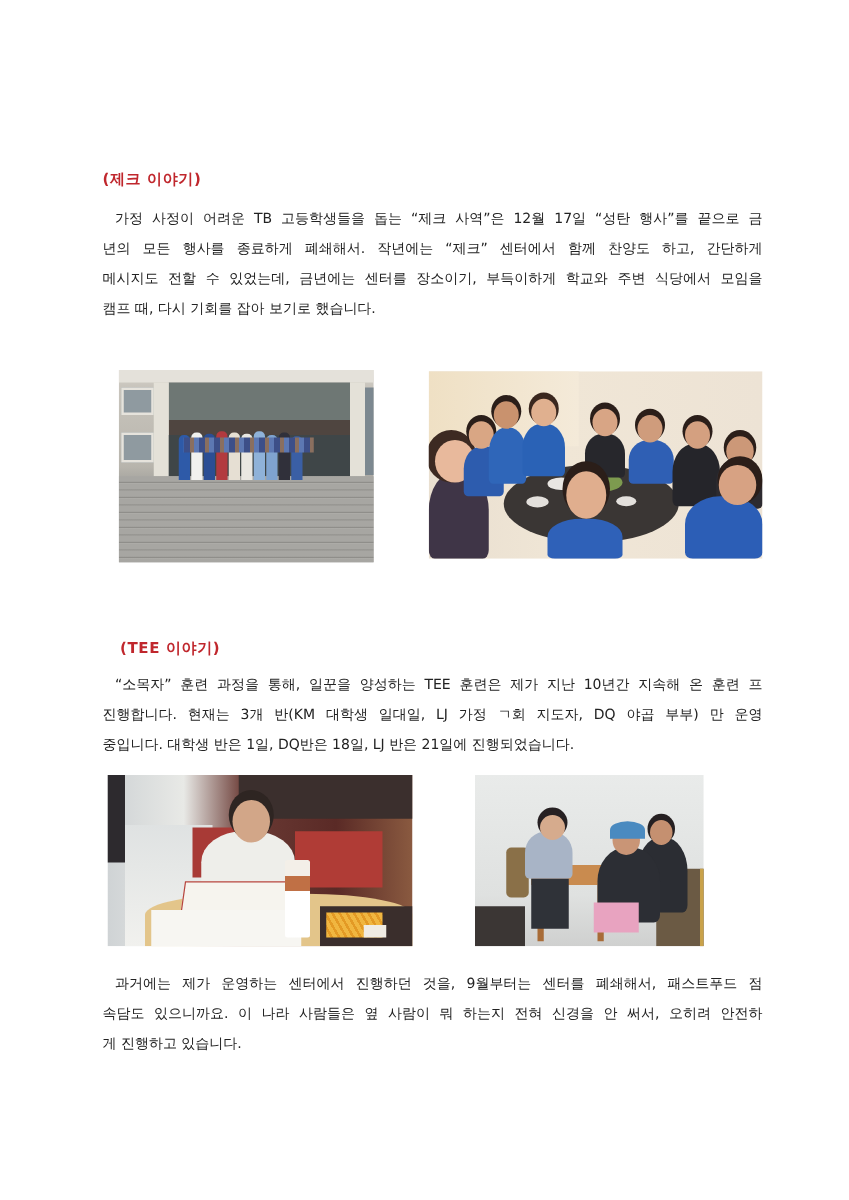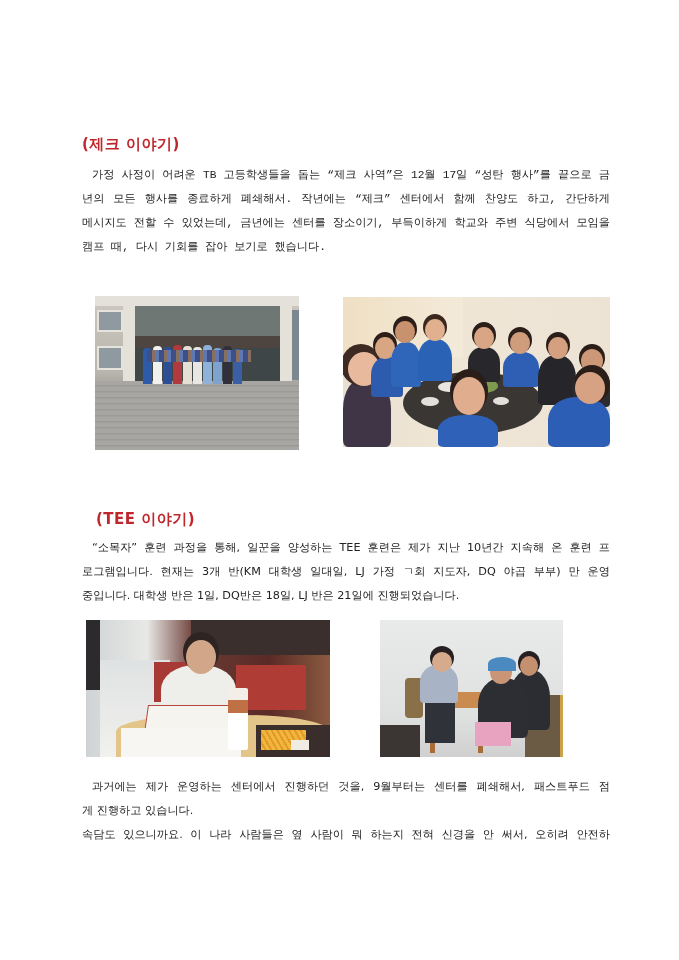--- a/index.html
+++ b/index.html
@@ -1,37 +1,37 @@
 <!DOCTYPE html>
 <html><head>
   <meta charset="utf-8">
   <style>
     * { margin: 0; padding: 0; box-sizing: border-box; }
     html, body { width: 679px; height: 960px; background: #ffffff; overflow: hidden; }
     body { position: relative; font-family: "DejaVu Sans", "Liberation Sans", sans-serif; color: #222222; }
     .heading {
-      position: absolute; font-size: 15px; font-weight: bold; color: #c0272d; letter-spacing: 0.5px;
+      position: absolute; font-size: 12px; font-weight: bold; color: #c0272d; letter-spacing: 0.5px;
     }
     .para {
       position: absolute; left: 82px; width: 528px; font-size: 11.2px; line-height: 24px;
       text-align: justify; text-align-last: left; color: #222222; word-break: keep-all;
     }
     .para .line { display: block; white-space: nowrap; text-align: justify; text-align-last: justify; }
     .para .line.last { text-align-last: left; }
     .photo { position: absolute; overflow: hidden; }
     .photo .scene { position: absolute; inset: 0; }
     .photo .fig { position: absolute; border-radius: 45% 45% 10% 10%; }
     .photo .head { position: absolute; border-radius: 50%; }
   </style>
 </head>
 <body>
 
 <div class="heading" style="left:82px; top:135px;">(제크 이야기)</div>
 
-<div class="para" style="top:163px;font-family:Liberation Mono, monospace;">
+<div class="para" style="top:163px;">
   <span class="line" style="text-indent:10px;">가정 사정이 어려운 TB 고등학생들을 돕는 “제크 사역”은 12월 17일 “성탄 행사”를 끝으로 금</span>
   <span class="line">년의 모든 행사를 종료하게 폐쇄해서. 작년에는 “제크” 센터에서 함께 찬양도 하고, 간단하게</span>
   <span class="line">메시지도 전할 수 있었는데, 금년에는 센터를 장소이기, 부득이하게 학교와 주변 식당에서 모임을</span>
   <span class="line last">캠프 때, 다시 기회를 잡아 보기로 했습니다.</span>
 </div>
 
 <div class="photo" style="left:95px; top:296px; width:204px; height:154px;" title="Group of students posing on steps in front of a building">
   <div class="scene" style="background:linear-gradient(#d8d6d0 0%, #c9c5bd 8%, #b8b5ad 50%, #9d9c98 62%, #a9a8a5 100%);"></div>
 
   <div style="position:absolute; left:0; top:0; width:204px; height:10px; background:#e4e1da;"></div>
@@ -91,21 +91,21 @@
   <div class="head" style="left:232px; top:75px; width:30px; height:32px; background:#d7a283; box-shadow: 2px -4px 0 3px #2b1e19;"></div>
 
   <div class="fig" style="left:95px; top:118px; width:60px; height:32px; background:#2f61b8;"></div>
   <div class="head" style="left:110px; top:80px; width:32px; height:38px; background:#e0ae8e; box-shadow: 0 -5px 0 3px #2b1e19;"></div>
 </div>
 
 <div class="heading" style="left:96px; top:510px;text-align:center;">(TEE 이야기)</div>
 
 <div class="para" style="top:536px;">
   <span class="line" style="text-indent:10px;">“소목자” 훈련 과정을 통해, 일꾼을 양성하는 TEE 훈련은 제가 지난 10년간 지속해 온 훈련 프</span>
-  <span class="line">로그램입니다. 현재는 3개 반(KM 대학생 일대일, LJ 가정 ㄱ회 지도자, DQ 야곱 부부) 만 운영</span>
+  <span class="line">진행합니다. 현재는 3개 반(KM 대학생 일대일, LJ 가정 ㄱ회 지도자, DQ 야곱 부부) 만 운영</span>
   <span class="line last">중입니다. 대학생 반은 1일, DQ반은 18일, LJ 반은 21일에 진행되었습니다.</span>
 </div>
 
 <div class="photo" style="left:86px; top:620px; width:244px; height:137px;" title="Woman studying with books at a fast food restaurant table">
   <div class="scene" style="background:linear-gradient(90deg, #cfd3d5 0%, #e8e9e6 25%, #6a3a34 45%, #5a2a26 75%, #8a5a40 100%);"></div>
   <div style="position:absolute; left:0; top:0; width:14px; height:70px; background:#2d2a2e;"></div>
   <div style="position:absolute; left:14px; top:40px; width:70px; height:97px; background:linear-gradient(#dfe2e2, #f1f1ee);"></div>
   <div style="position:absolute; left:105px; top:0; width:139px; height:35px; background:#3b2f2d;"></div>
   <div style="position:absolute; left:68px; top:42px; width:34px; height:40px; background:#a83a36;"></div>
   <div style="position:absolute; left:150px; top:45px; width:70px; height:45px; background:#b03c36;"></div>
@@ -140,15 +140,15 @@
   <div class="fig" style="left:130px; top:50px; width:40px; height:60px; background:#2b2d33;"></div>
   <div class="head" style="left:140px; top:36px; width:18px; height:20px; background:#c59070; box-shadow: 0 -3px 0 2px #262022;"></div>
   <div class="fig" style="left:98px; top:58px; width:50px; height:60px; background:#2c2e34;"></div>
   <div class="head" style="left:110px; top:40px; width:22px; height:24px; background:#c99576;"></div>
   <div style="position:absolute; left:108px; top:37px; width:28px; height:14px; background:#4a8ac0; border-radius:50% 50% 0 0;"></div>
   <div style="position:absolute; left:95px; top:102px; width:36px; height:24px; background:#e8a3c0;"></div>
 </div>
 
 <div class="para" style="top:775px;">
   <span class="line" style="text-indent:10px;">과거에는 제가 운영하는 센터에서 진행하던 것을, 9월부터는 센터를 폐쇄해서, 패스트푸드 점</span>
+  <span class="line">속담도 있으니까요. 이 나라 사람들은 옆 사람이 뭐 하는지 전혀 신경을 안 써서, 오히려 안전하</span>
   <span class="line last">게 진행하고 있습니다.</span>
-  <span class="line">속담도 있으니까요. 이 나라 사람들은 옆 사람이 뭐 하는지 전혀 신경을 안 써서, 오히려 안전하</span>
 </div>
 
 </body></html>

